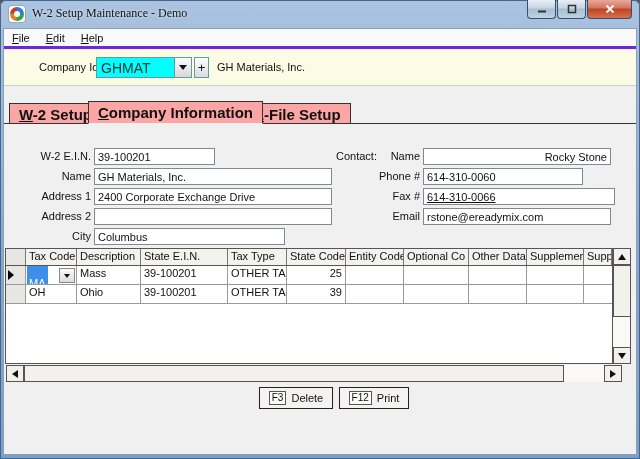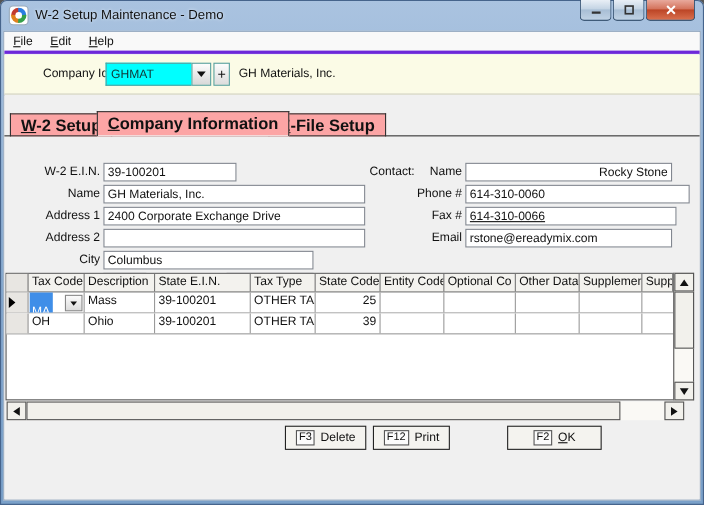--- a/index.html
+++ b/index.html
@@ -14,21 +14,21 @@
     overflow: hidden;
   }
 
   
   .titlebar { position:absolute; top:0; left:0; right:0; height:28px; }
   .app-icon { position:absolute; left:9px; top:6px; width:16px; height:16px; border-radius:3px;
     background:#fff; box-shadow: 0 0 0 1px #9ab; }
   .app-icon::before { content:""; position:absolute; inset:1px; border-radius:50%;
     background: conic-gradient(#2a7de1 0 22%, #35a04a 25% 50%, #e0821e 53% 75%, #c23b2e 78% 97%, #2a7de1 100%); }
   .app-icon::after { content:""; position:absolute; inset:5px; border-radius:50%; background:#fff; }
-  .title-text { position:absolute; left:32px; top:6px; font-size:12px; color:#111; text-shadow:0 0 3px #e8f0fa; }
+  .title-text { position:absolute; left:32px; top:6px; font-size:12px; color:#111; text-shadow:0 0 3px #e8f0fa;font-family:Liberation Serif, serif; }
 
   .win-controls { position:absolute; top:0; right:8px; display:flex; }
   .win-btn { height:19px; width:29px; border:1px solid #35506e; border-top:none;
     background: linear-gradient(180deg,#e9eff6 0%,#c4d4e4 45%,#a8bed5 50%,#c0d2e4 100%);
     border-radius:0 0 4px 4px; display:flex; align-items:center; justify-content:center; margin-left:1px; }
   .win-btn.close { width:45px;
     background: linear-gradient(180deg,#e8a99c 0%,#d4735c 45%,#bc4526 50%,#d9704e 100%); }
 
   
   .client { position:absolute; top:28px; left:3px; right:3px; bottom:4px;
@@ -36,21 +36,21 @@
 
   .menubar { position:absolute; top:0; left:0; right:0; height:20px; background:#f9f9f9;
     border-bottom:3px solid #6d28d9; display:flex; align-items:center; font-size:11px; color:#111; }
   .menu-item { padding:2px 8px; }
   .mn { text-decoration: underline; }
 
   .companybar { position:absolute; top:21px; left:0; right:0; height:36px; background:#fbfbe6;
     border-bottom:1px solid #cfcfc0; font-size:11px; color:#111; }
   .companybar .lbl { position:absolute; left:35px; top:11px; }
   .combo { position:absolute; left:92px; top:7px; width:78px; height:21px; background:#00ffff;
-    border:1px solid #58a0a0; border-right:none; font-size:11px; color:#073; color:#133;
+    border:1px solid #58a0a0; border-right:none; font-size:14px; color:#073; color:#133;
     display:flex; align-items:center; padding-left:4px; }
   .combo-arrow-btn { position:absolute; left:170px; top:7px; width:18px; height:21px;
     border:1px solid #58a0a0; background:linear-gradient(180deg,#fdfdfd,#d8d8d8);
     display:flex; align-items:center; justify-content:center; }
   .tri-down { width:0; height:0; border-left:4px solid transparent; border-right:4px solid transparent; border-top:5px solid #111; }
   .plus-btn { position:absolute; left:190px; top:7px; width:15px; height:21px;
     border:1px solid #58a0a0; background:linear-gradient(180deg,#fdfdfd,#dcdcdc);
     font-size:13px; display:flex; align-items:center; justify-content:center; color:#111; }
   .companybar .co-name { position:absolute; left:213px; top:11px; }
 
@@ -193,21 +193,21 @@
         <input class="field r5" style="left: 90px; width: 191px;" value="Columbus">
         <div class="flabel r6">State</div>
         <input class="field r6" style="left: 90px; width: 39px;" value="OH">
         <div class="flabel r6" style="left:113px;width:84px">Zip</div>
         <input class="field r6" style="left: 202px; width: 79px;" value="43231">
 
         <div class="flabel r1" style="left:332px;width:45px;text-align:left">Contact:</div>
         <div class="rlabel r1">Name</div>
         <input class="field r1" style="left: 419px; width: 188px; text-align: right;" value="Rocky Stone">
         <div class="rlabel r2">Phone #</div>
-        <input class="field r2" style="left: 419px; width: 204px;" value="614-310-0060">
+        <input class="field r2" style="left: 419px; width: 160px;" value="614-310-0060">
         <div class="rlabel r3">Fax #</div>
         <input class="field r3" style="left: 419px; width: 192px; text-decoration: underline;" value="614-310-0066">
         <div class="rlabel r4">Email</div>
         <input class="field r4" style="left: 419px; width: 188px;" value="rstone@ereadymix.com">
       </div>
 
       <div class="grid">
         <div class="grow header">
           <div class="gcell csel"></div>
           <div class="gcell c0">Tax Code</div>
@@ -276,21 +276,17 @@
 
       <div class="btnbar">
         <div class="pbtn b-del">
           <span class="keycap">F3</span>
           <span>Delete</span>
         </div>
         <div class="pbtn b-prt">
           <span class="keycap">F12</span>
           <span>Print</span>
         </div>
-        <div class="pbtn b-ok">
-          <span class="keycap">F2</span>
-          <span><span class="mn">O</span><span>K</span></span>
-        </div>
       </div>
 
     </div>
   </div>
 </div>
 
 </body></html>

